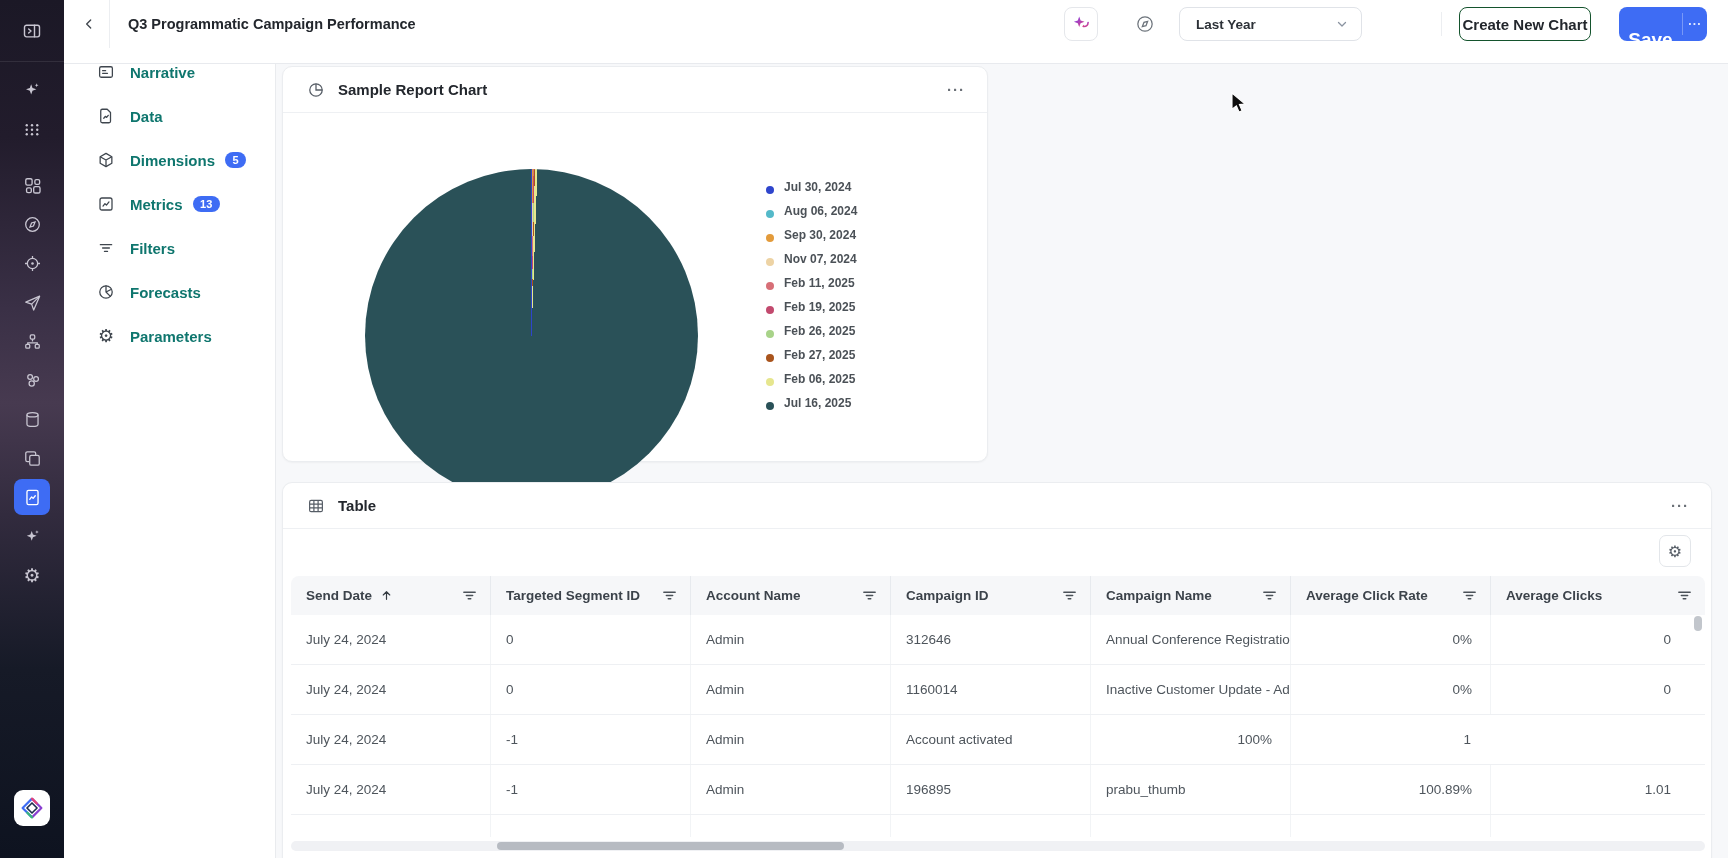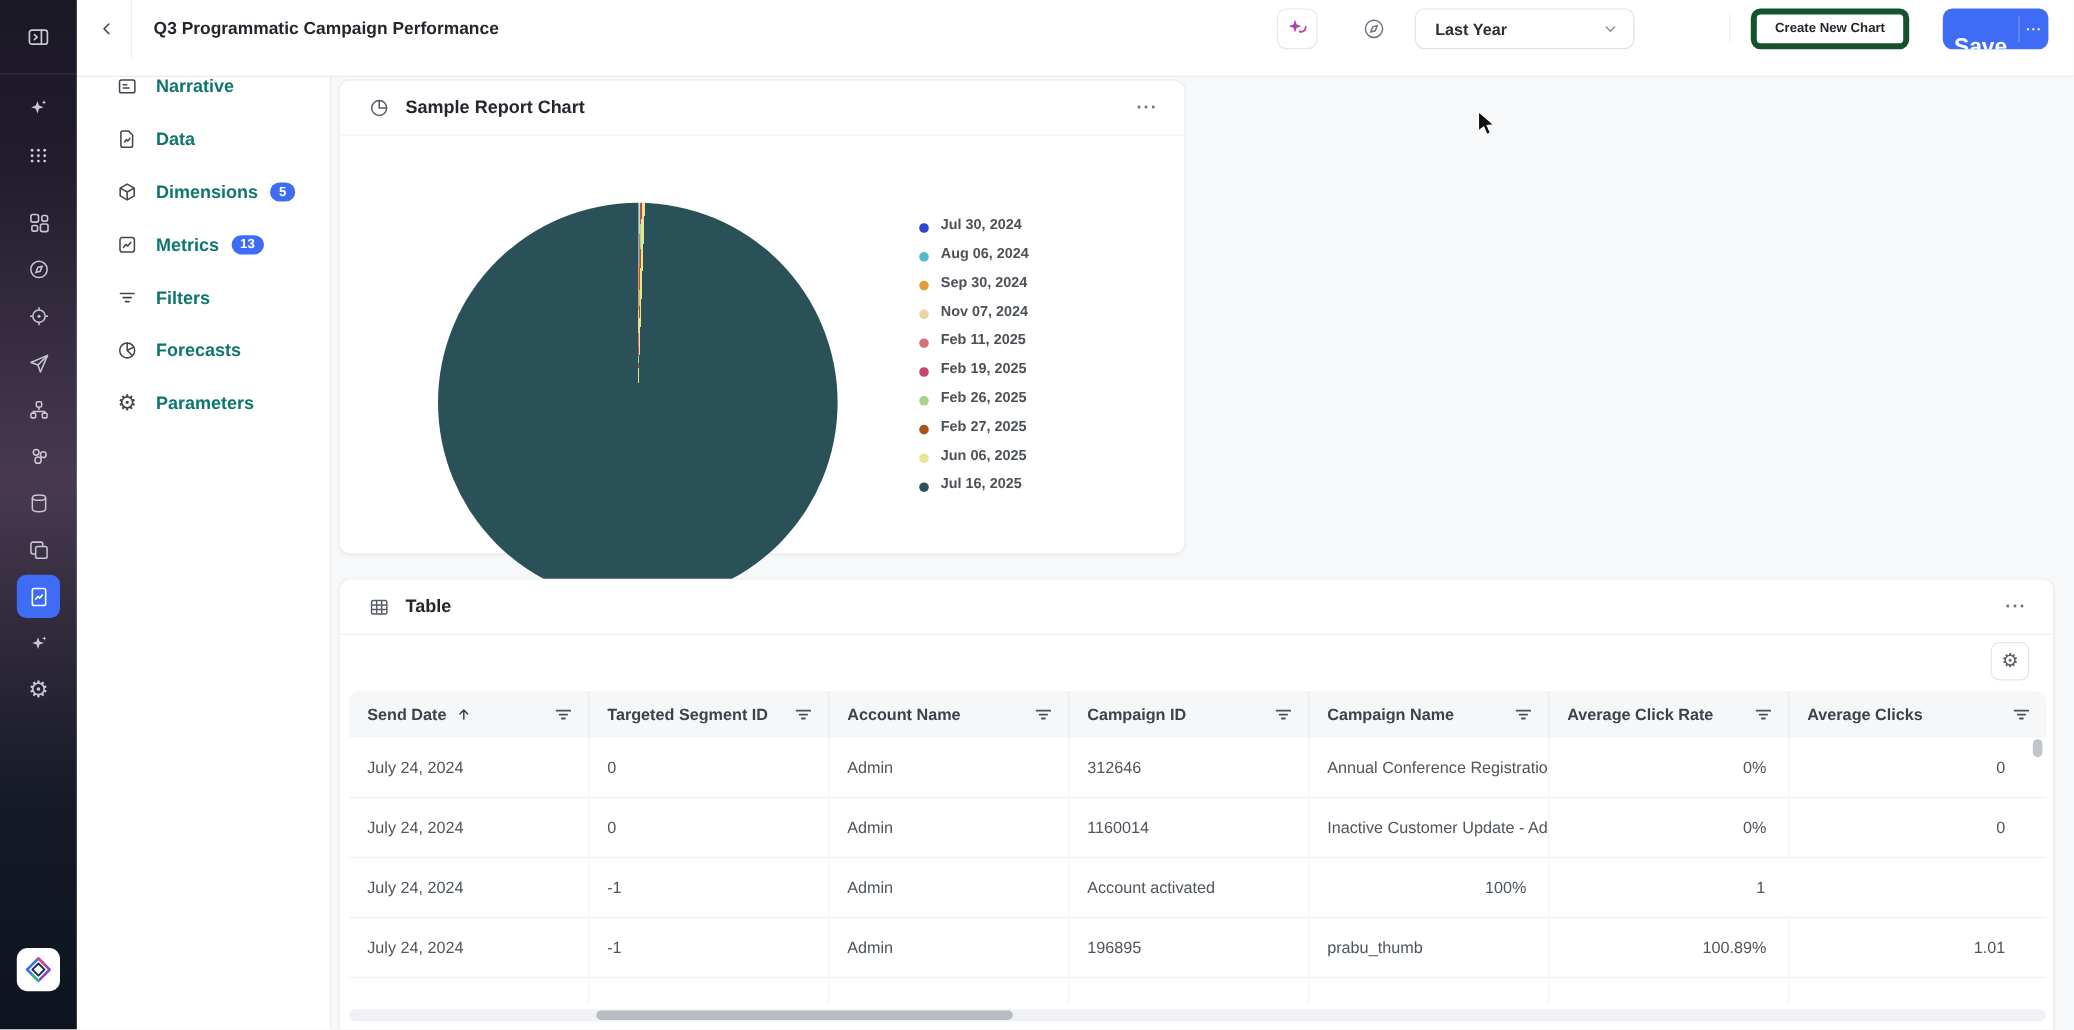--- a/index.html
+++ b/index.html
@@ -20,21 +20,21 @@
   #topbar { position:absolute; left:64px; top:0; width:1664px; height:64px; background:#fff; border-bottom:1px solid #e8eaee; z-index:20; }
   .tb-back { position:absolute; left:12px; top:12px; width:26px; height:24px; display:flex; align-items:center; justify-content:center; color:#3f454c; cursor:pointer; }
   .tb-div { position:absolute; top:0; width:1px; height:48px; background:#eceef1; }
   .tb-div.short { top:12px; height:24px; }
   #page-title { position:absolute; left:64px; top:0; height:48px; display:flex; align-items:center; font-size:14.5px; font-weight:700; color:#23272d; }
   .tb-iconbtn { position:absolute; top:7px; width:34px; height:34px; border:1px solid #e5e7eb; border-radius:8px; background:#fff; display:flex; align-items:center; justify-content:center; cursor:pointer; }
   .tb-ghost { position:absolute; top:14px; color:#6c737b; cursor:pointer; }
   .dots { font-weight:700; color:#6a7077; font-size:15px; letter-spacing:1px; line-height:1; }
   #range-select { position:absolute; left:1115px; top:7px; width:183px; height:34px; border:1px solid #e0e3e8; border-radius:8px; background:#fff; display:flex; align-items:center; padding:0 12px 0 16px; cursor:pointer; }
   #range-select .val { flex:1; font-size:13.5px; font-weight:600; color:#2c3137; }
-  #create-chart-btn { position:absolute; left:1395px; top:7px; width:132px; height:34px; border:5px solid #14532d; border-radius:8px; background:#fff; font-size:11px; font-weight:700; color:#23272d; display:flex; align-items:center; justify-content:center; cursor:pointer; }
+  #create-chart-btn { position:absolute; left:1395px; top:7px; width:132px; height:34px; border:1px solid #14532d; border-radius:8px; background:#fff; font-size:15px; font-weight:700; color:#23272d; display:flex; align-items:center; justify-content:center; cursor:pointer; }
   #save-split { position:absolute; left:1555px; top:7px; width:88px; height:34px; border-radius:8px; background:#3e6cf4; display:flex; overflow:hidden; cursor:pointer; }
   #save-split .save-main { width:63px; display:flex; align-items:center; justify-content:center; color:#fff; font-size:19px; font-weight:700;margin-top:32px; }
   #save-split .save-sep { width:1px; background:rgba(255,255,255,.3); margin:6px 0; }
   #save-split .save-more { flex:1; display:flex; align-items:center; justify-content:center; color:#e8edff; font-size:12px; font-weight:700; letter-spacing:.5px; }
 
   
   #subnav { position:absolute; left:64px; top:48px; width:212px; height:810px; background:#fff; border-right:1px solid #e9ebee; z-index:10; padding-top:2px; }
   .nav-item { height:44px; display:flex; align-items:center; padding-left:33px; cursor:pointer; color:#3a4148; }
   .nav-item .nv-ic { width:18px; height:18px; margin-right:15px; color:#3f464e; flex:none; display:flex; align-items:center; justify-content:center; }
   .nav-item .nv-label { font-size:15px; font-weight:700; color:#0f766e; }
@@ -342,21 +342,21 @@
       <div class="legend-item">
         <span class="dot" style="background: rgb(168, 211, 137);"></span>
         <span class="lab">Feb 26, 2025</span>
       </div>
       <div class="legend-item">
         <span class="dot" style="background: rgb(169, 84, 29);"></span>
         <span class="lab">Feb 27, 2025</span>
       </div>
       <div class="legend-item">
         <span class="dot" style="background: rgb(230, 230, 142);"></span>
-        <span class="lab">Jun 06, 2025</span>
+        <span class="lab">Feb 06, 2025</span>
       </div>
       <div class="legend-item">
         <span class="dot" style="background: rgb(42, 81, 88);"></span>
         <span class="lab">Jul 16, 2025</span>
       </div>
     </div>
 </section>
 
 <section id="table-card" class="card">
   <div class="card-head">

